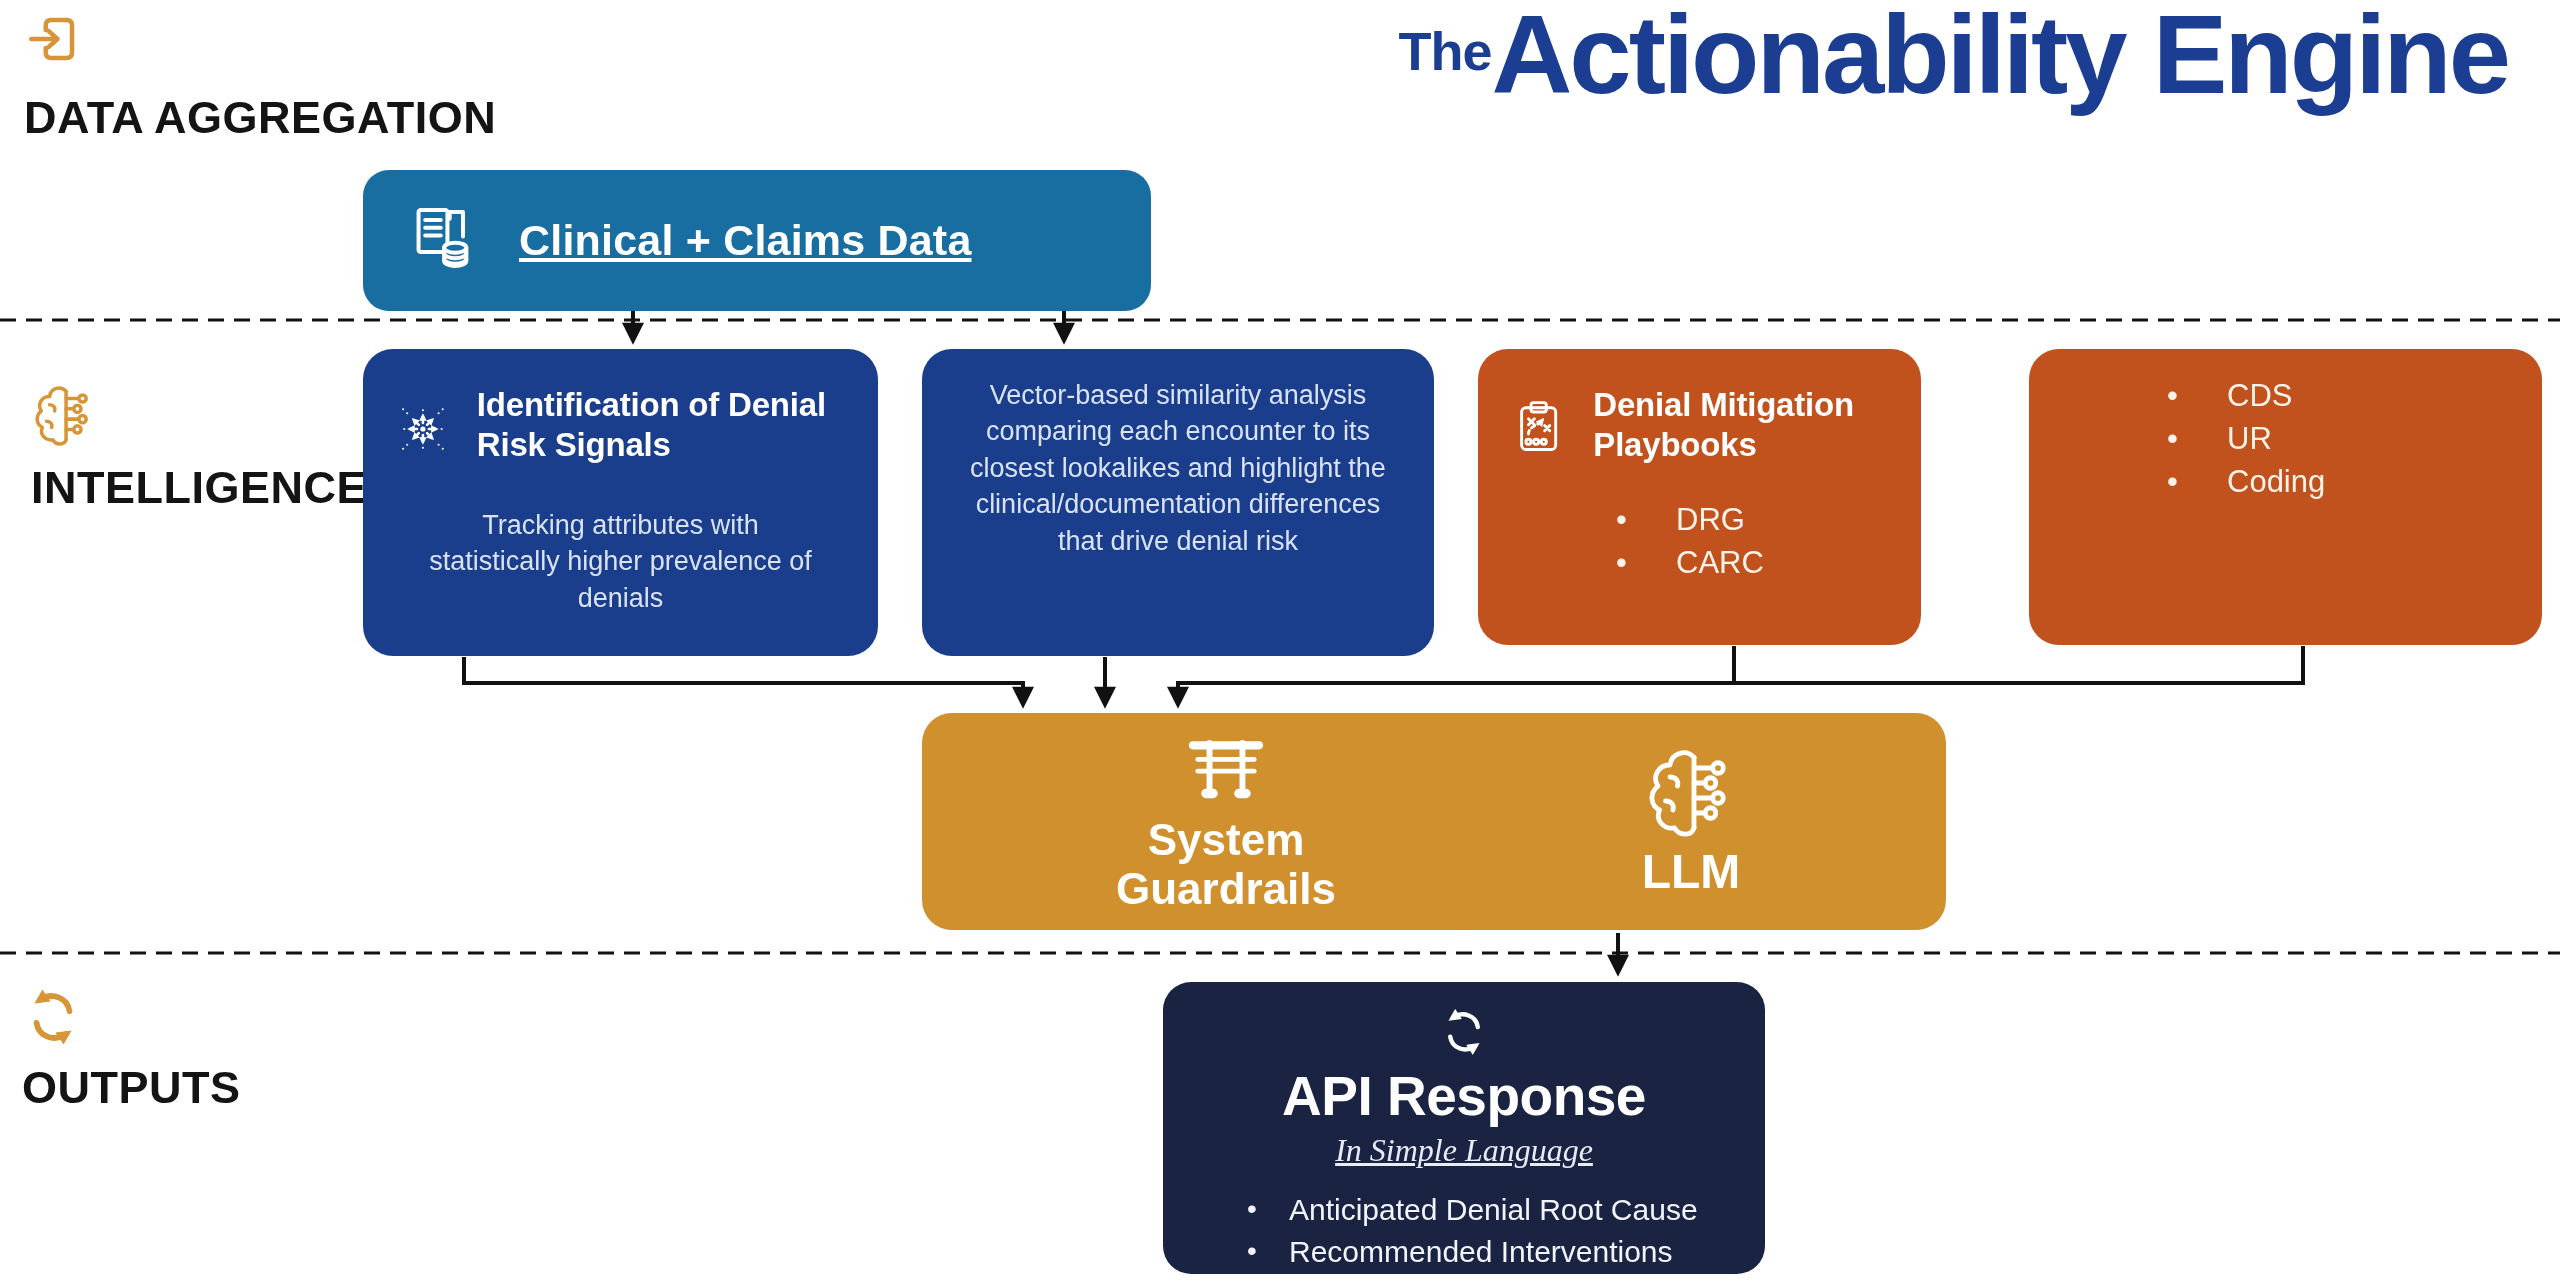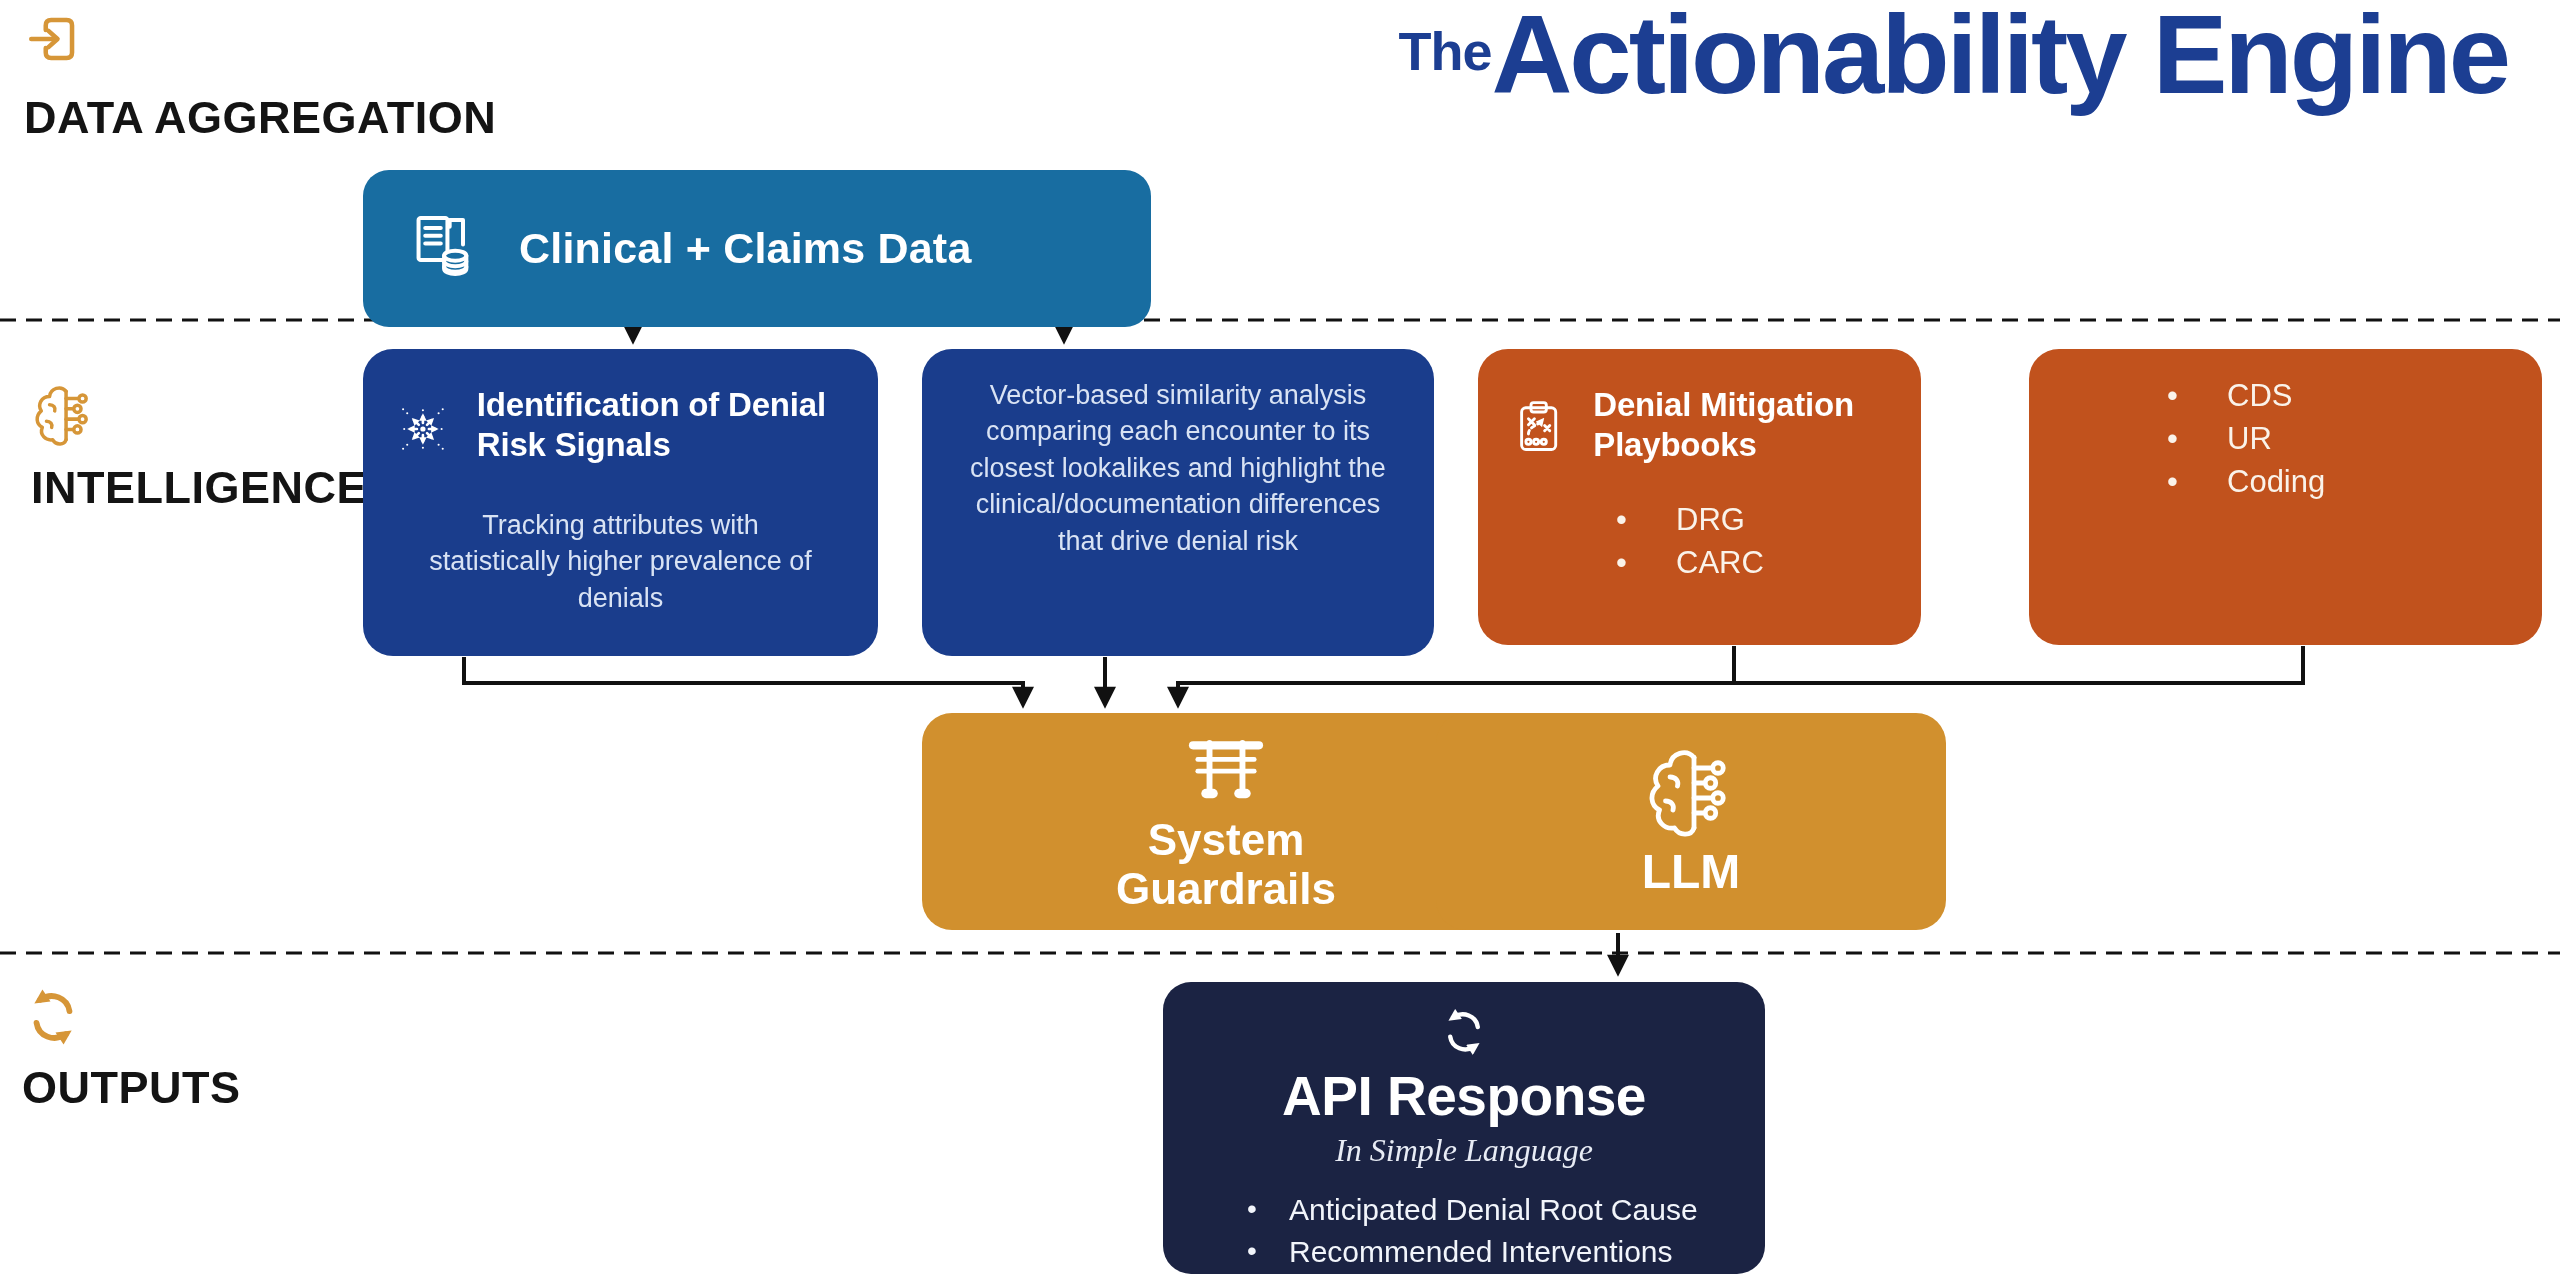--- a/index.html
+++ b/index.html
@@ -23,22 +23,22 @@
   .lane-out{left:22px;top:986px;}
   .lane-out .lane-text{margin-top:14px;}
 
   
   .title{position:absolute;top:2px;right:52px;display:flex;align-items:flex-start;color:var(--title-blue);}
   .title-the{font-weight:700;font-size:54px;margin-top:18px;letter-spacing:-1px;}
   .title-main{font-weight:700;font-size:112px;line-height:.95;letter-spacing:-3px;}
 
   
   .node{position:absolute;border-radius:30px;color:#fff;}
-  .clinical{left:363px;top:170px;width:788px;height:157px;border-radius:26px;
-    background:var(--clinical-blue);display:flex;align-items:center;padding-left:40px;gap:36px;}
+  .clinical{left:363px;top:170px;width:788px;height:141px;border-radius:26px;
+    background:var(--clinical-blue);display:flex;align-items:center;padding-left:40px;gap:36px;text-decoration:underline;}
   .clinical-label{font-weight:700;font-size:43px;letter-spacing:.2px;}
 
   .blue-node{background:var(--dark-blue);}
   .rust-node{background:var(--rust);}
   .amber-node{background:var(--amber);}
 
   .risk{left:363px;top:349px;width:515px;height:307px;}
   .neighbor{left:922px;top:349px;width:512px;height:307px;}
   .denial{left:1478px;top:349px;width:443px;height:296px;}
   .persona{left:2029px;top:349px;width:513px;height:296px;}
@@ -55,21 +55,21 @@
   .guardrails{left:922px;top:713px;width:608px;height:217px;display:flex;flex-direction:column;
     align-items:center;justify-content:center;}
   .guardrails .node-label{font-weight:700;font-size:44px;line-height:1.1;text-align:center;width:320px;margin-top:6px;}
   .llm{left:1436px;top:713px;width:510px;height:217px;display:flex;flex-direction:column;
     align-items:center;justify-content:center;}
   .llm .node-label{font-weight:700;font-size:48px;margin-top:4px;}
 
   .api{left:1163px;top:982px;width:602px;height:292px;border-radius:28px;background:var(--navy);
     display:flex;flex-direction:column;align-items:center;padding-top:24px;}
   .api-title{font-weight:700;font-size:55px;letter-spacing:-.5px;margin-top:6px;}
-  .api-subtitle{font-style:italic;font-size:32px;color:#e8ecf5;margin-top:4px;font-family:"Liberation Serif",serif;}
+  .api-subtitle{font-style:italic;font-size:32px;color:#e8ecf5;margin-top:4px;font-family:"Liberation Serif",serif;text-decoration:underline;}
   ul.api-bullets{list-style:none;margin-top:20px;align-self:flex-start;margin-left:82px;}
   ul.api-bullets li{position:relative;padding-left:44px;font-size:30px;line-height:1.42;color:#f2f5fb;}
   ul.api-bullets li::before{content:"\2022";position:absolute;left:2px;font-size:28px;}
 
   .icon-occlude-clinical{fill:var(--clinical-blue);}
   .icon-occlude-rust{fill:var(--rust);}
   svg.wicon{color:#fff;display:block;}
 </style>
 </head>
 <body>

